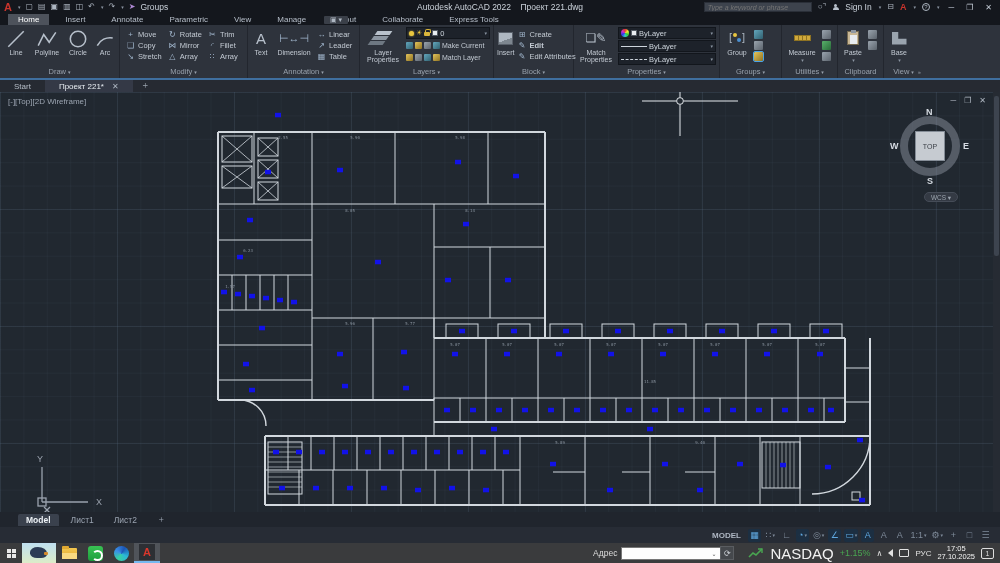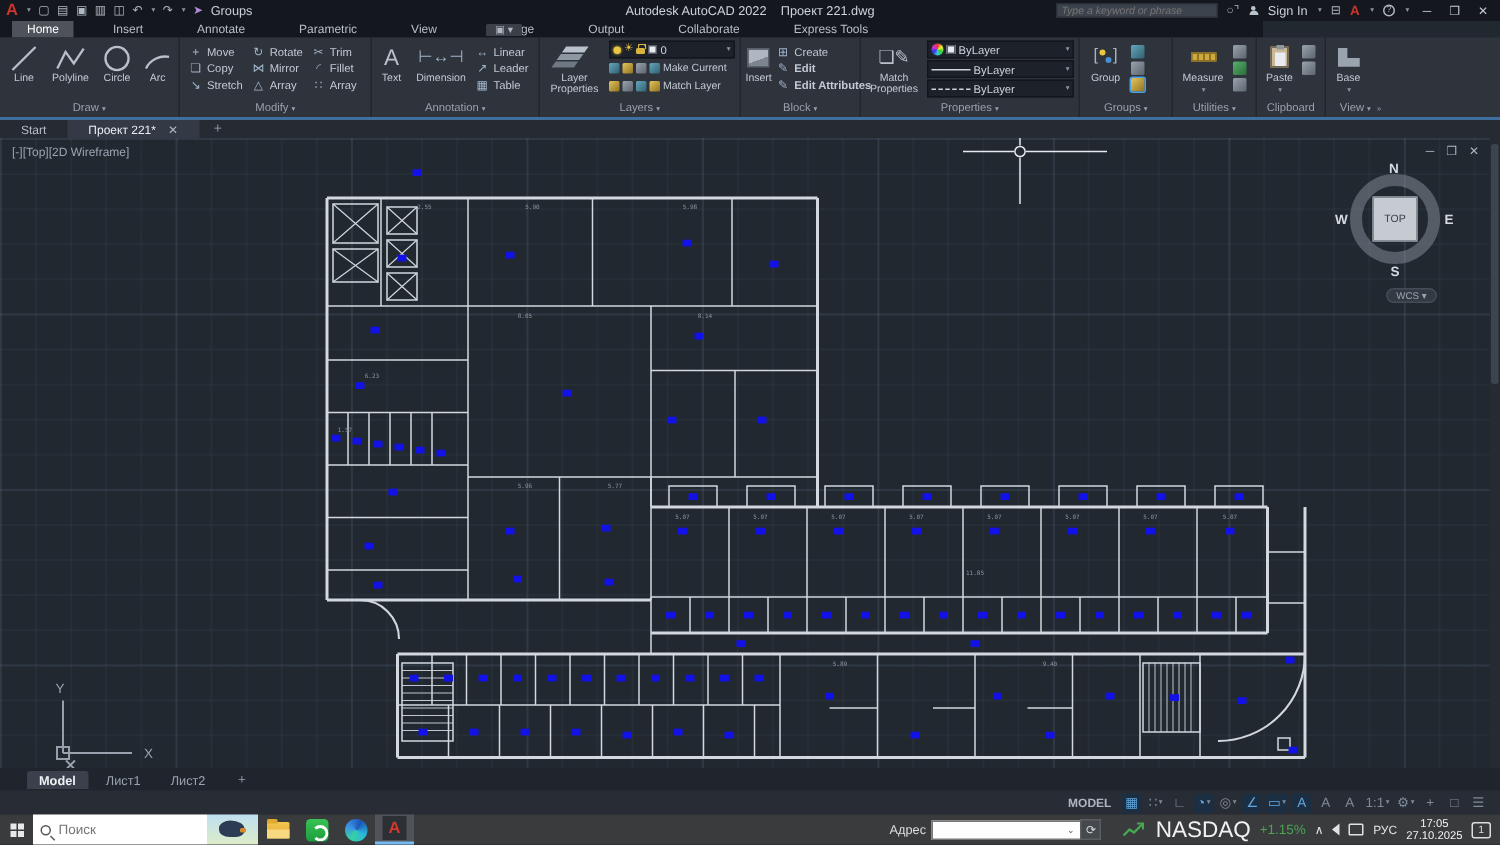--- a/index.html
+++ b/index.html
@@ -16,22 +16,22 @@
   #tb-center{position:absolute;left:0;right:0;text-align:center;pointer-events:none;color:#ccd3db}
   #tb-right{margin-left:auto;display:flex;align-items:center;gap:6px;padding-right:5px}
   #tb-search{width:108px;height:10px;background:#3d434d;border:1px solid #2a2f38;color:#98a2ae;
     font-size:7px;font-style:italic;padding:0 3px;outline:none}
   .person{width:7px;height:7px;position:relative;display:inline-block}
   .person::before{content:"";position:absolute;left:2px;top:0;width:3px;height:3px;border-radius:50%;background:#b9c2cd}
   .person::after{content:"";position:absolute;left:0.5px;top:3.5px;width:6px;height:3px;border-radius:3px 3px 0 0;background:#b9c2cd}
   .winbtn{color:#c4ccd6;font-size:8px;padding:0 3px}
   .qmark{width:8px;height:8px;border:1px solid #aeb7c2;border-radius:50%;font-size:6px;line-height:7px;text-align:center;color:#aeb7c2}
   
-  #ribbontabs{position:absolute;left:0;top:14px;width:842px;height:11px;background:#14171d;
-    display:flex;align-items:flex-end;padding-left:8px;gap:16px}
+  #ribbontabs{position:absolute;left:0;top:14px;width:1000px;height:11px;background:#14171d;
+    display:flex;align-items:flex-end;padding-left:8px;gap:6px}
   .rtab{font-size:8px;color:#b7bfca;padding:1px 10px 1px;cursor:default}
   .rtab.active{background:#4d525b;color:#fff}
   .rtab-extra{font-size:7px;color:#aeb7c2;background:#3a3f48;padding:0 6px;margin-left:6px;border-radius:1px}
   
   #ribbon{position:absolute;left:0;top:25px;width:1000px;height:55px;background:#2e333c;
     border-bottom:2px solid #3f6f9f;display:flex;color:#c3cad3}
   .panel{height:100%;display:flex;flex-direction:column;border-right:1px solid #22262e}
   .pbody{flex:1;display:flex;align-items:flex-start;padding:2px 3px;gap:3px}
   .plabel{height:11px;font-size:7.5px;color:#98a1ac;text-align:center;line-height:10px}
   .plabel i{font-style:normal;font-size:5px;margin-left:2px}
@@ -363,21 +363,21 @@
           <span class="item">
             <i class="g">⊞</i>
             <b style="font-weight: normal;">Create</b>
           </span>
           <span class="item">
             <i class="g">✎</i>
             <b style="font-weight: bold;">Edit</b>
           </span>
           <span class="item">
             <i class="g">✎</i>
-            <b style="font-weight: bold; text-align: center;">Edit Attributes</b>
+            <b style="font-weight: normal; text-align: center;">Edit Attributes</b>
           </span>
         </div>
     </div>
     <div class="plabel"><span>Block</span><i>▾</i></div>
   </div>
 
   <div class="panel" style="width:146px">
     <div class="pbody">
       <div class="bigbtn" style="width:38px">
         <span class="ic" style="font-size:12px;color:#b7c0cb">❏✎</span>
@@ -787,24 +787,20 @@
 
 <div id="taskbar">
   <div id="startbtn">
     <span class="winlogo">
         <i></i>
         <i></i>
         <i></i>
         <i></i>
       </span>
   </div>
-  <div id="tsearch">
-    <span class="mag"></span>
-    <input placeholder="Поиск" style="">
-  </div>
   <div id="widget"></div>
   <div class="tkslot">
       <span class="folder"></span>
     </div>
   <div class="tkslot">
       <span class="greenapp"></span>
     </div>
   <div class="tkslot">
       <span class="edge"></span>
     </div>

